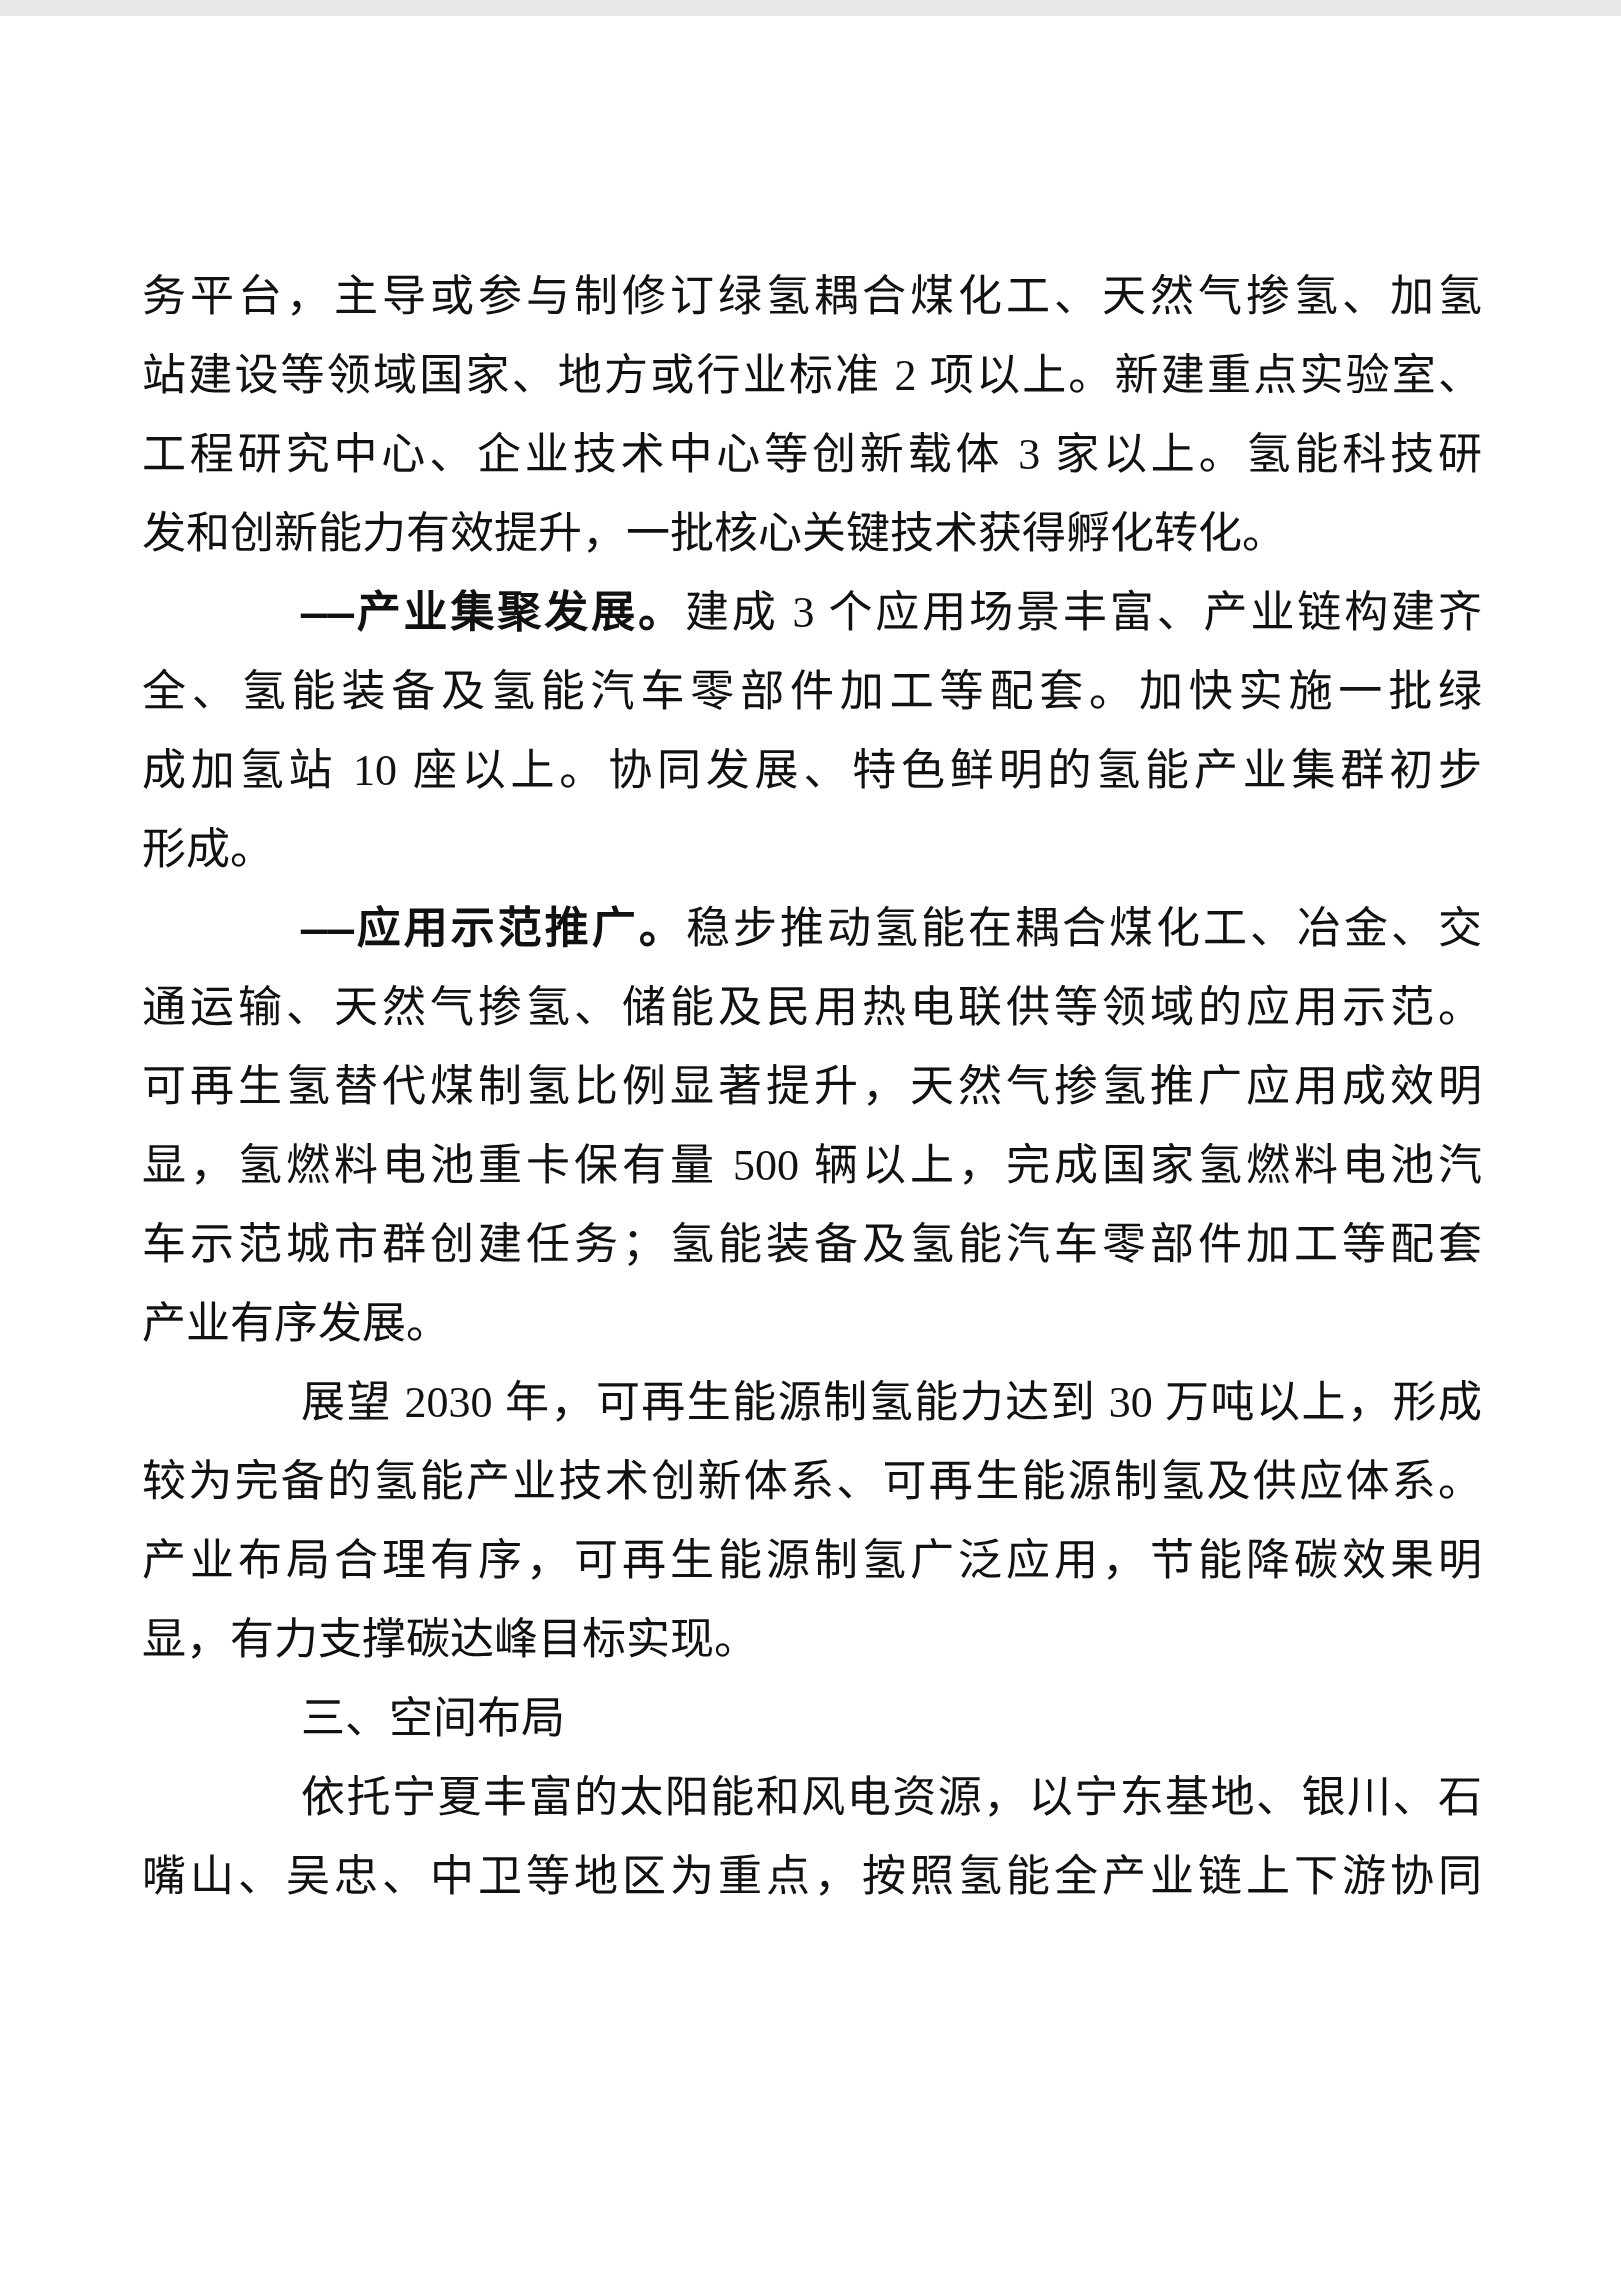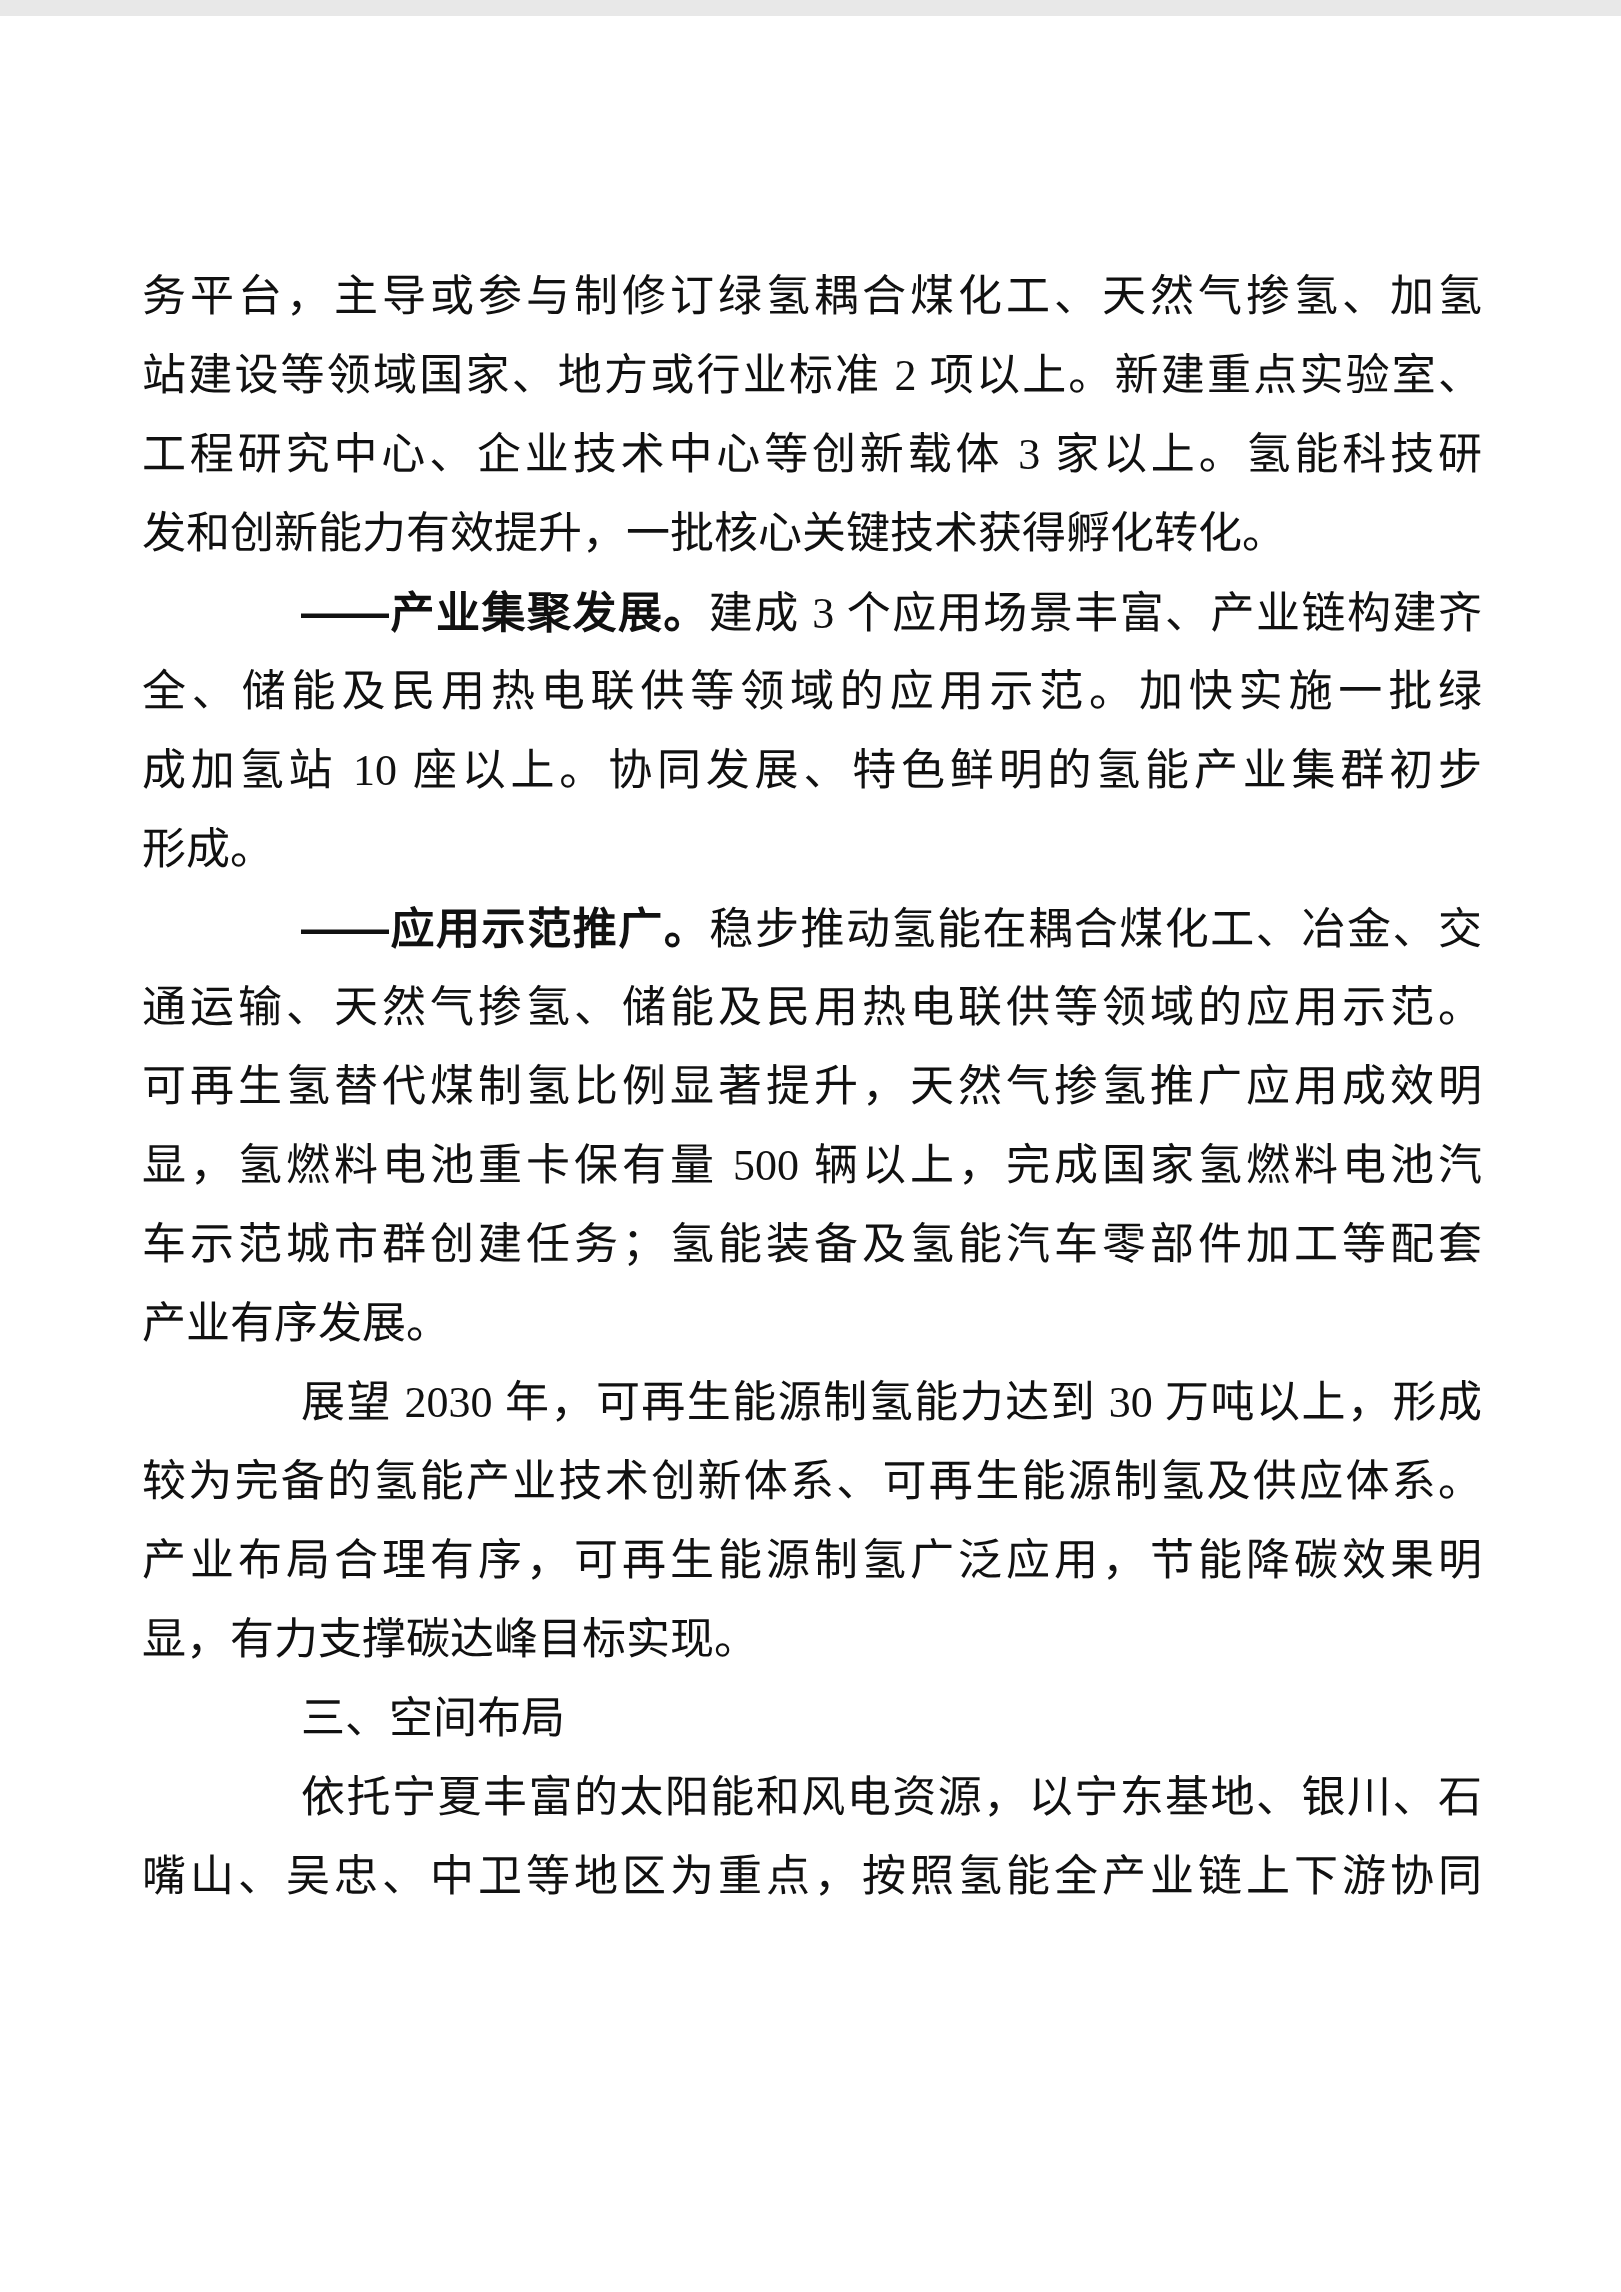--- a/index.html
+++ b/index.html
@@ -43,38 +43,38 @@
     text-align-last: left;
   }
   .line.indent {
     padding-left: 159px;
   }
   .seg {
     font-weight: 400;
     text-align: center;
   }
   .seg.bold {
-    font-family: Liberation Sans, sans-serif;
+    font-family: Liberation Mono, monospace;
     font-weight: 700;
   }
 </style>
 </head>
 <body>
 
 <div class="page">
   <div class="text-block" id="text-block" style="color: rgb(17, 17, 17);">
       <div class="paragraph">
         <div class="line"><span class="seg">务平台，主导或参与制修订绿氢耦合煤化工、天然气掺氢、加氢</span></div>
         <div class="line"><span class="seg">站建设等领域国家、地方或行业标准 2 项以上。新建重点实验室、</span></div>
         <div class="line"><span class="seg">工程研究中心、企业技术中心等创新载体 3 家以上。氢能科技研</span></div>
         <div class="line last"><span class="seg">发和创新能力有效提升，一批核心关键技术获得孵化转化。</span></div>
       </div>
       <div class="paragraph">
         <div class="line indent"><span class="seg bold">——产业集聚发展。</span><span class="seg">建成 3 个应用场景丰富、产业链构建齐</span></div>
-        <div class="line"><span class="seg">全、储能及民用热电联供等领域的应用示范。加快实施一批绿</span></div>
+        <div class="line"><span class="seg">全、氢能装备及氢能汽车零部件加工等配套。加快实施一批绿</span></div>
         <div class="line"><span class="seg">成加氢站 10 座以上。协同发展、特色鲜明的氢能产业集群初步</span></div>
         <div class="line last"><span class="seg">形成。</span></div>
       </div>
       <div class="paragraph">
         <div class="line indent"><span class="seg bold">——应用示范推广。</span><span class="seg">稳步推动氢能在耦合煤化工、冶金、交</span></div>
         <div class="line"><span class="seg">通运输、天然气掺氢、储能及民用热电联供等领域的应用示范。</span></div>
         <div class="line"><span class="seg">可再生氢替代煤制氢比例显著提升，天然气掺氢推广应用成效明</span></div>
         <div class="line"><span class="seg">显，氢燃料电池重卡保有量 500 辆以上，完成国家氢燃料电池汽</span></div>
         <div class="line"><span class="seg">车示范城市群创建任务；氢能装备及氢能汽车零部件加工等配套</span></div>
         <div class="line last"><span class="seg">产业有序发展。</span></div>

